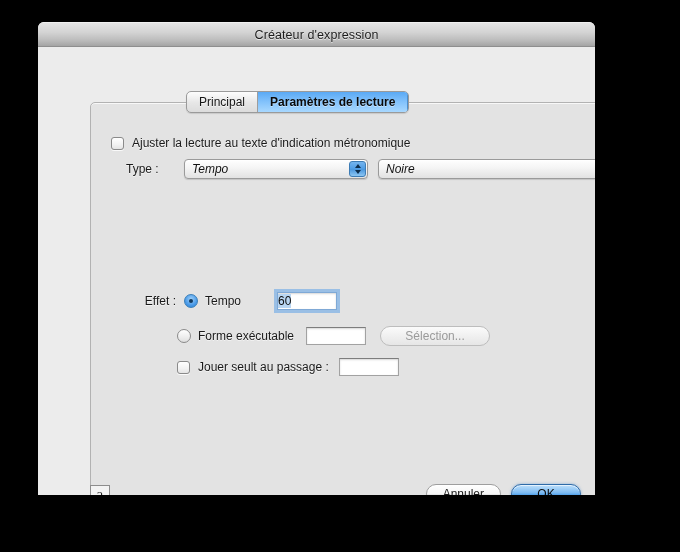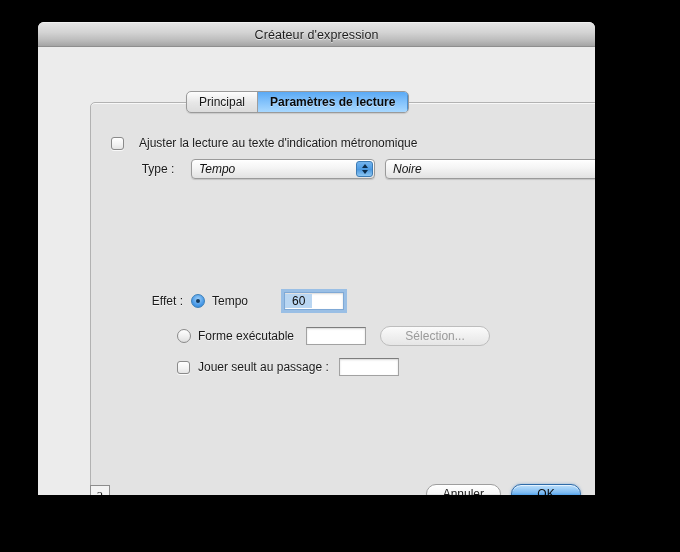--- a/index.html
+++ b/index.html
@@ -142,21 +142,20 @@
     width: 4px; height: 4px;
     border-radius: 50%;
     background: #12395e;
   }
 
   .lbl {
     font-size: 12px;
     color: #1a1a1a;
     white-space: nowrap;
     text-shadow: 0 1px 0 rgba(255,255,255,0.6);
-    margin-left: 7px;
   }
 
   
   .popup {
     height: 20px;
     border: 1px solid #9a9a9a;
     border-radius: 4px;
     background: linear-gradient(to bottom, #ffffff 0%, #f4f4f4 45%, #e2e2e2 100%);
     display: flex;
     align-items: center;
@@ -207,21 +206,21 @@
     font-size: 12px;
     color: #0d0d0d;
     padding-left: 3px;
   }
   .field.focused {
     outline: 3px solid rgba(110,170,230,0.62);
     border: 1px solid #7fa9d6;
   }
   .field.focused .ftext {
     background: #b9d6f2;
-    padding: 0 7px;
+    padding: 0 0;
   }
 
   
   .pushbtn {
     height: 20px;
     padding: 0 16px;
     border-radius: 10px;
     border: 1px solid #9e9e9e;
     background: linear-gradient(to bottom, #ffffff 0%, #f6f6f6 48%, #e6e6e6 52%, #dcdcdc 100%);
     font-size: 12px;
@@ -293,21 +292,21 @@
         <div class="tab selected">Paramètres de lecture</div>
       </div>
     </div>
 
     <div class="row" style="left:73px; top:89px; gap:8px;">
       <span class="checkbox"></span>
       <span class="lbl">Ajuster la lecture au texte d'indication métronomique</span>
     </div>
 
     <div class="row" style="left:88px; top:112px;">
-      <span class="lbl" style="width:50px; text-align:center;">Type :</span>
+      <span class="lbl" style="width:50px; text-align:left;">Type :</span>
       <span class="popup" style="width:184px; margin-left:8px;">
         <span class="val">Tempo</span>
         <span class="stepper">
           <span class="arrow-up"></span>
           <span class="arrow-dn"></span>
         </span>
       </span>
       <span class="popup" style="width:248px; margin-left:10px;">
         <span class="val">Noire</span>
         <span class="stepper">

